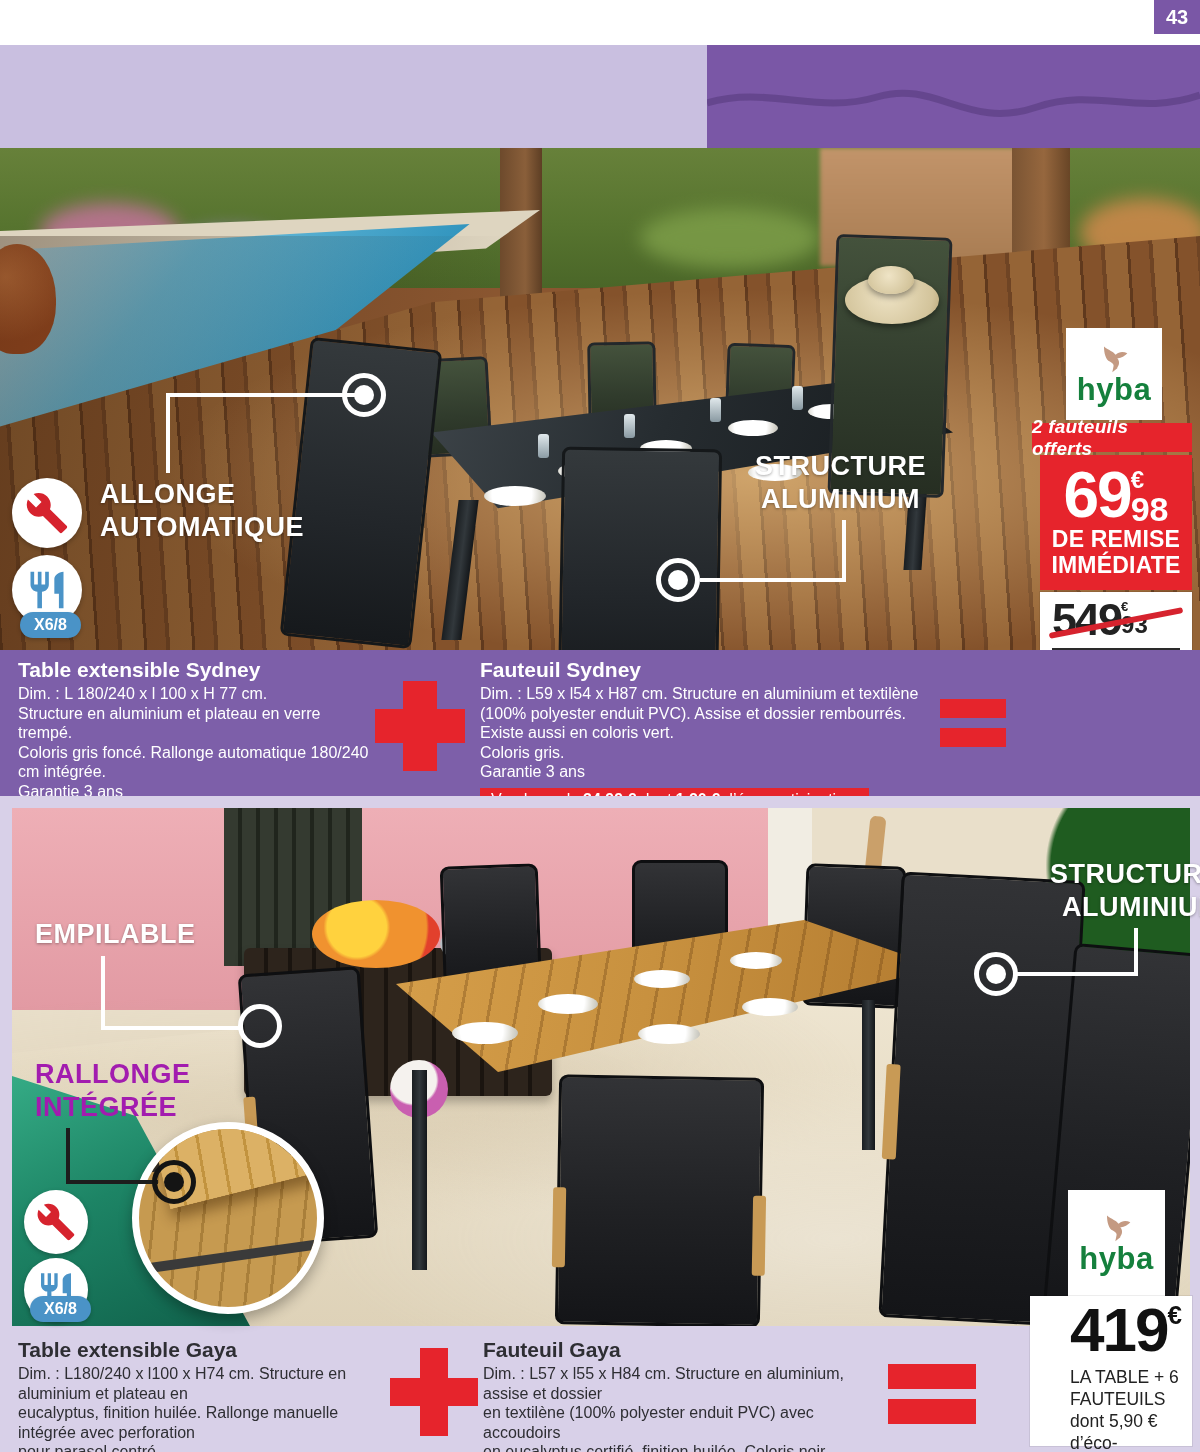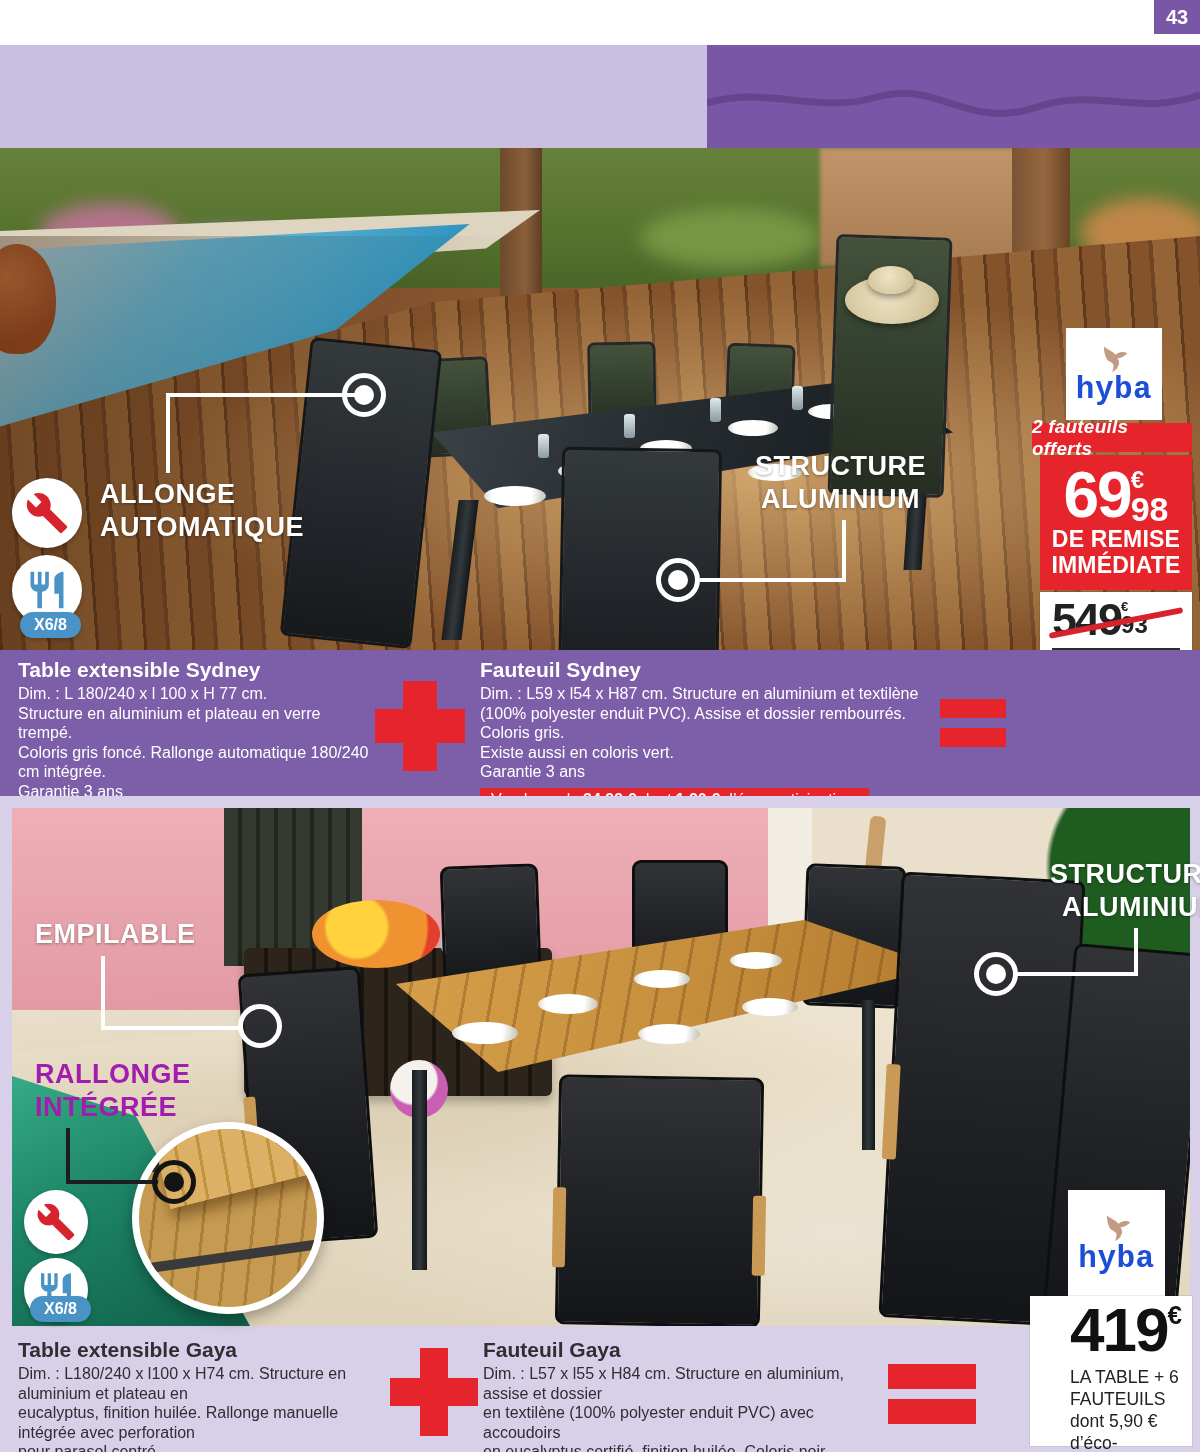--- a/index.html
+++ b/index.html
@@ -123,21 +123,21 @@
 
   
   .feat-circle { width:70px; height:70px; border-radius:50%; background:#fff; display:flex;
     align-items:center; justify-content:center; box-shadow:0 2px 5px rgba(0,0,0,.25); }
   .feat-circle svg { width:44px; height:44px; }
   .pill { background:#4a93c7; color:#fff; font-weight:800; font-size:16px; border-radius:14px;
     padding:4px 14px; box-shadow:0 2px 4px rgba(0,0,0,.2); }
 
   
   .hyba-box { background:#fff; display:flex; flex-direction:column; align-items:center; justify-content:center; gap:0; }
-  .hyba-word { color:#1d4ed8; font-size:31px; font-weight:600; letter-spacing:.5px; line-height:1;font-family:Liberation Mono, monospace; }
+  .hyba-word { color:#15803d; font-size:31px; font-weight:600; letter-spacing:.5px; line-height:1; }
   .hyba-box svg { width:34px; height:30px; }
 
   
   .offer-banner { top:423px; left:1032px; width:160px; height:29px; background:#e6242c; color:#fff;
     display:flex; align-items:center; justify-content:center; font-size:19px; font-weight:700; font-style:italic; letter-spacing:.2px; }
   .discount-box { top:455px; left:1040px; width:152px; height:135px; background:#e6242c; color:#fff;
     display:flex; flex-direction:column; align-items:center; justify-content:center; }
   .disc-price { display:flex; align-items:flex-start; line-height:.85; }
   .disc-int { font-size:64px; font-weight:900; letter-spacing:-2px; }
   .pr-stack { display:flex; flex-direction:column; align-items:flex-start; line-height:1; }
@@ -338,22 +338,22 @@
 
   <div class="abs op-plus">
     <div class="bar" style="left:375px;top:709px;width:90px;height:34px;"></div>
     <div class="bar" style="left:403px;top:681px;width:34px;height:90px;"></div>
   </div>
 
   <div class="abs prod" style="left:480px;top:658px;width:440px;">
     <div class="prod-name">Fauteuil Sydney</div>
     <div class="prod-line">Dim. : L59 x l54 x H87 cm. Structure en aluminium et textilène</div>
     <div class="prod-line">(100% polyester enduit PVC). Assise et dossier rembourrés.</div>
+    <div class="prod-line">Existe aussi en coloris vert.</div>
     <div class="prod-line">Coloris gris.</div>
-    <div class="prod-line">Existe aussi en coloris vert.</div>
     <div class="prod-line">Garantie 3 ans</div>
     <div class="sold-strip"><span>Vendu seul :</span><b>34,99 €</b><span>dont</span><b>1,20 €</b><span>d’éco-participation</span></div>
   </div>
 
   <div class="abs op-eq">
     <div class="bar" style="left:940px;top:699px;width:66px;height:19px;"></div>
     <div class="bar" style="left:940px;top:728px;width:66px;height:19px;"></div>
   </div>
 
   <div class="abs bottom-half"></div>

